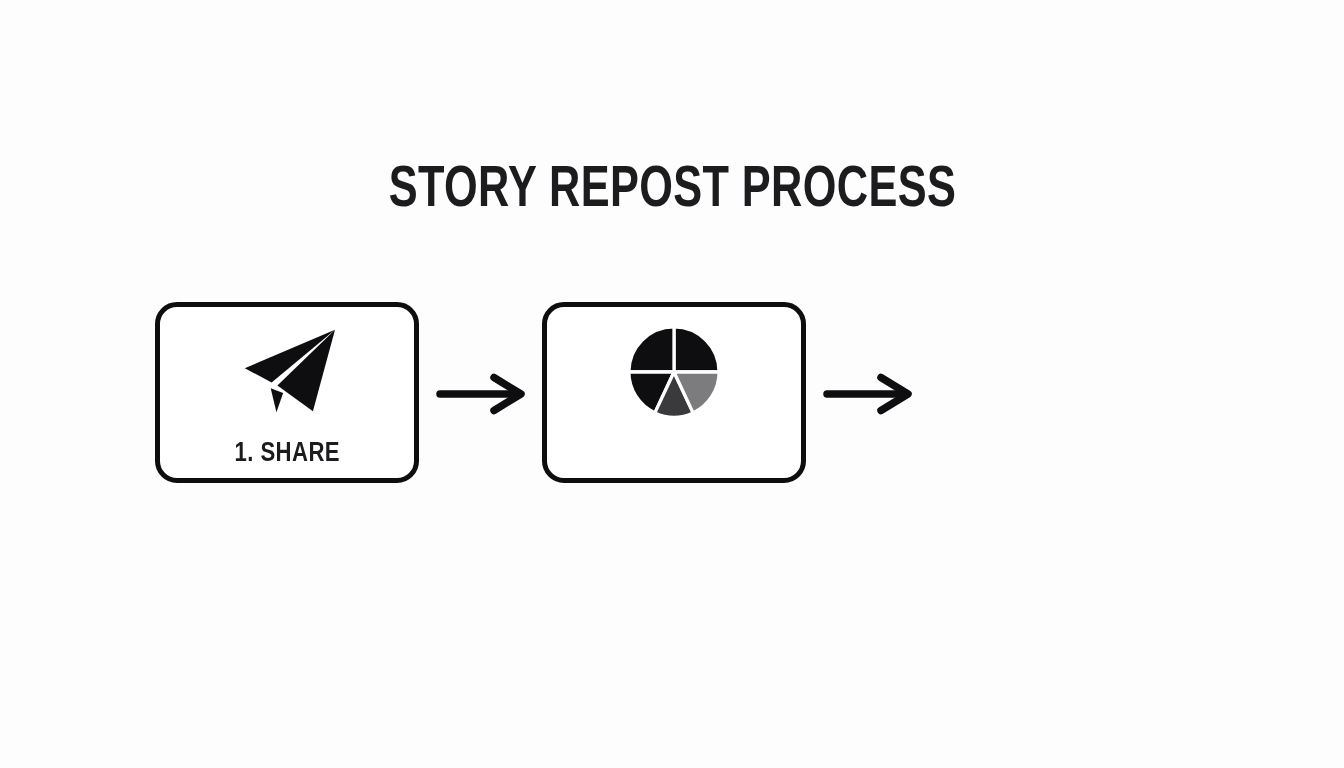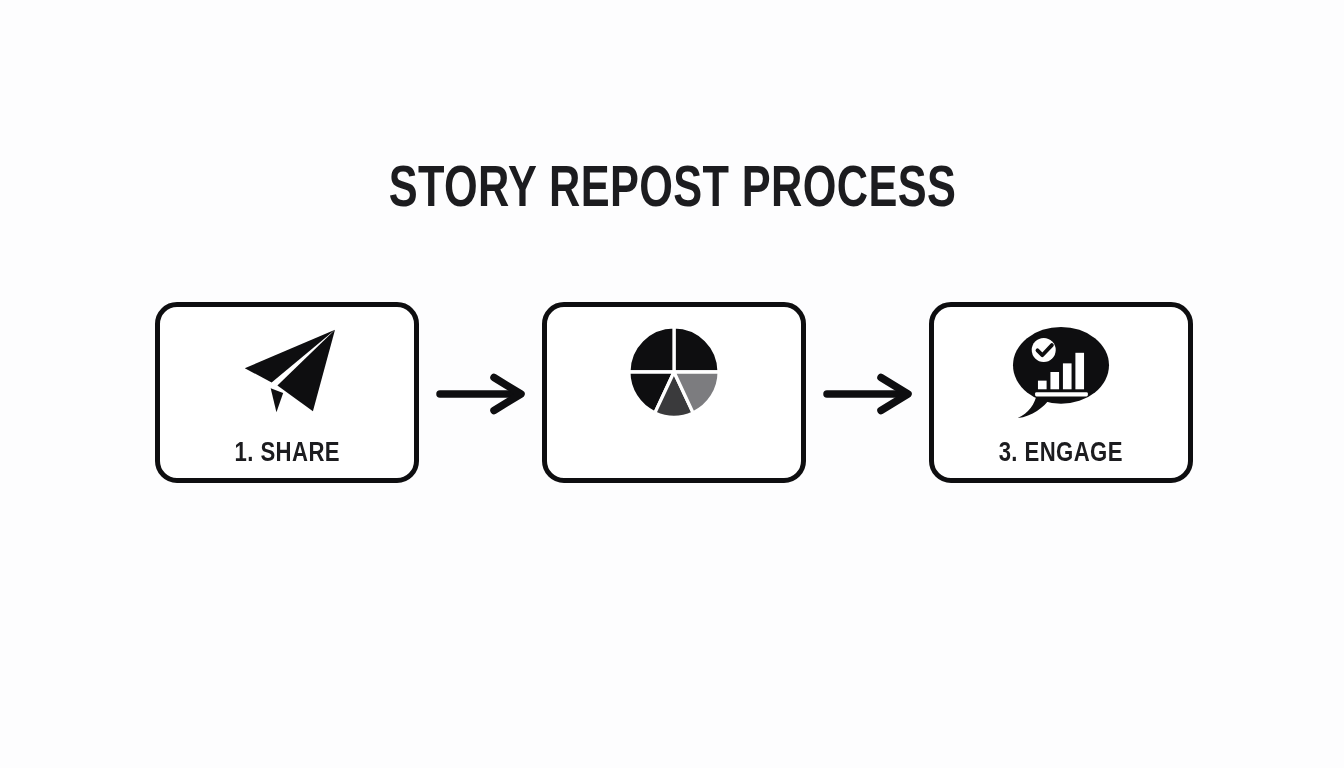--- a/index.html
+++ b/index.html
@@ -92,30 +92,14 @@
         <path class="pie-mid" d="M50,50 L69.9,92.6 A47,47 0 0 0 97,50 Z"></path>
       </svg>
     </span>
   </div>
 
   <svg class="arrow arrow-2" viewBox="0 0 92 44" aria-hidden="true">
     <line x1="5" y1="22" x2="76" y2="22" stroke-width="7.5" stroke-linecap="round"></line>
     <path d="M59 5.5 L86 22 L59 38.5" fill="none" stroke-width="7.5" stroke-linejoin="round" stroke-linecap="round"></path>
   </svg>
 
-  <div class="card card-3">
-    <span class="icon-wrap">
-      <svg width="106" height="96" viewBox="0 0 110 100" aria-hidden="true">
-        <ellipse class="fill-ink" cx="55" cy="43" rx="50" ry="40"></ellipse>
-        <path class="fill-ink" d="M30 72 C28 84 21 93 10 98 C25 96 37 87 44 77 Z"></path>
-        <circle class="fill-white" cx="37" cy="27" r="12.5"></circle>
-        <path d="M30.5 27.5 l5 5 l10 -10.5" fill="none" stroke="var(--ink)" stroke-width="4" stroke-linecap="round" stroke-linejoin="round"></path>
-        <rect class="fill-white" x="28" y="71" width="55" height="4.5" rx="1.5"></rect>
-        <rect class="fill-white" x="31" y="59" width="9" height="9"></rect>
-        <rect class="fill-white" x="44" y="50" width="9" height="18"></rect>
-        <rect class="fill-white" x="57" y="41" width="9" height="27"></rect>
-        <rect class="fill-white" x="70" y="30" width="9" height="38"></rect>
-      </svg>
-    </span>
-    <div class="card-label"><span class="squish-label">3. ENGAGE</span></div>
-  </div>
 
 </div>
 
 </body></html>

